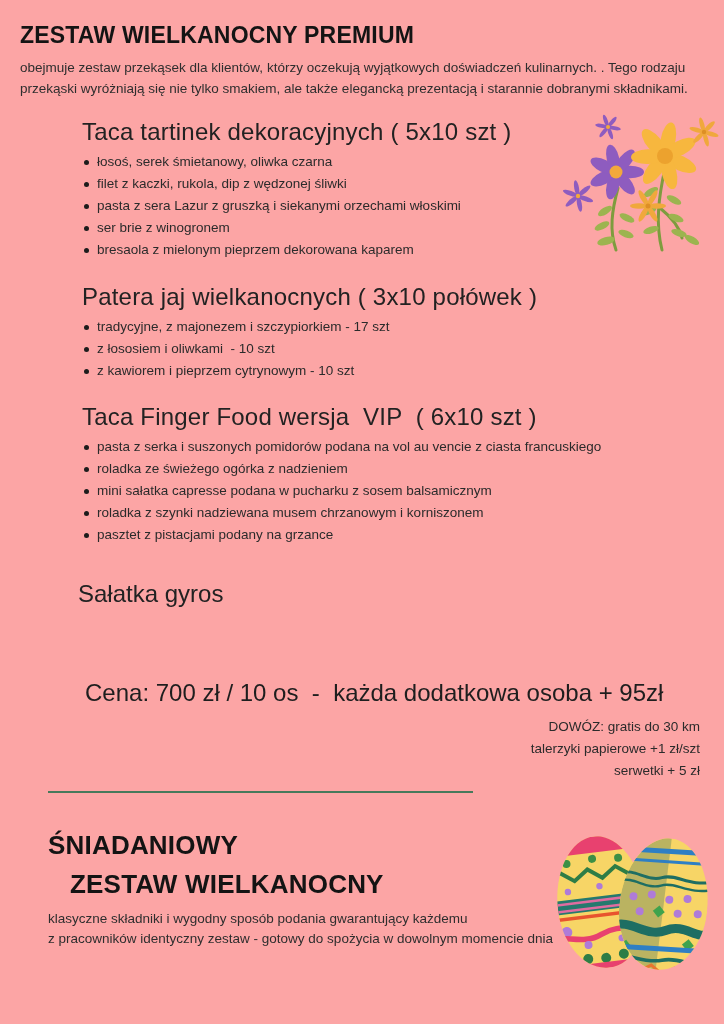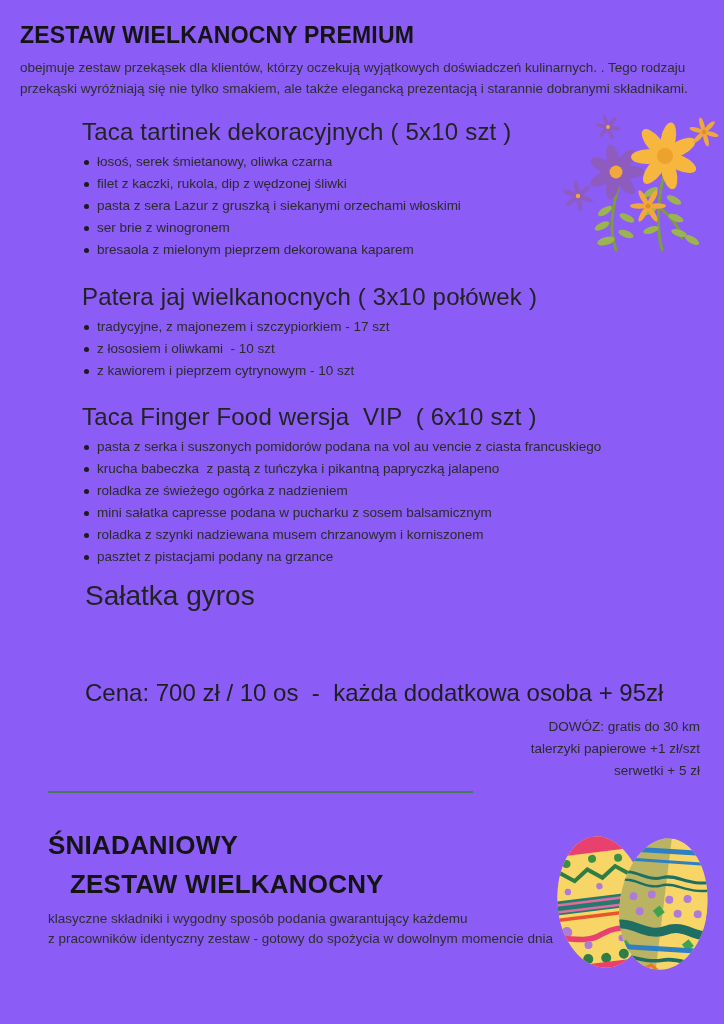--- a/index.html
+++ b/index.html
@@ -1,19 +1,19 @@
 <!DOCTYPE html>
 <html><head>
 <meta charset="utf-8">
 <style>
   * { margin:0; padding:0; box-sizing:border-box; }
   html,body { background:#ffffff; }
   body { font-family:"Liberation Sans", sans-serif; color:#222; }
   .page {
-    position:relative; width:724px; height:1024px; background:#8b5cf6;
+    position:relative; width:724px; height:1024px; background:#fca5a5;
     overflow:hidden; margin:0 auto;
   }
   .abs { position:absolute; }
 
   .main-title {
     left:20px; top:22px; font-size:23px; font-weight:700; color:#141414;
     letter-spacing:0.2px; white-space:pre-wrap;
   }
   .intro {
     left:20px; top:57px; width:670px; font-size:13.5px; line-height:21px;
@@ -28,21 +28,21 @@
   ul.menu-list { list-style:none; margin-top:5px; }
   ul.menu-list li {
     position:relative; padding-left:15px; font-size:13.5px; line-height:22px;
     color:#2b2b2b; white-space:pre-wrap;
   }
   ul.menu-list li::before {
     content:""; position:absolute; left:2px; top:9px; width:5px; height:5px;
     border-radius:50%; background:#1c1c1c;
   }
 
-  .dish-line { left:85px; font-size:28px; font-weight:400; color:#222; white-space:pre-wrap; }
+  .dish-line { left:78px; font-size:24px; font-weight:400; color:#222; white-space:pre-wrap; }
   .price-line { left:85px; font-size:24px; font-weight:400; color:#1e1e1e; white-space:pre-wrap; }
 
   .delivery {
     right:24px; top:716px; text-align:right; font-size:13.5px; line-height:22px;
     color:#2b2b2b;
   }
 
   .divider { left:48px; top:791px; width:425px; height:2px; background:#47795b; }
 
   .footer-title {
@@ -165,21 +165,20 @@
       <li>tradycyjne, z majonezem i szczypiorkiem - 17 szt</li>
       <li>z łososiem i oliwkami  - 10 szt</li>
       <li>z kawiorem i pieprzem cytrynowym - 10 szt</li>
     </ul>
   </section>
 
   <section class="abs section" style="top:403px;">
     <h2 class="section-heading">Taca Finger Food wersja  VIP  ( 6x10 szt )</h2>
     <ul class="menu-list">
       <li>pasta z serka i suszonych pomidorów podana na vol au vencie z ciasta francuskiego</li>
-      <li>krucha babeczka  z pastą z tuńczyka i pikantną papryczką jalapeno</li>
       <li>roladka ze świeżego ogórka z nadzieniem</li>
       <li>mini sałatka capresse podana w pucharku z sosem balsamicznym</li>
       <li>roladka z szynki nadziewana musem chrzanowym i korniszonem</li>
       <li>pasztet z pistacjami podany na grzance</li>
     </ul>
   </section>
 
   <div class="abs dish-line" style="top:580px;">Sałatka gyros</div>
 
   <div class="abs price-line" style="top:679px;">Cena: 700 zł / 10 os  -  każda dodatkowa osoba + 95zł</div>

